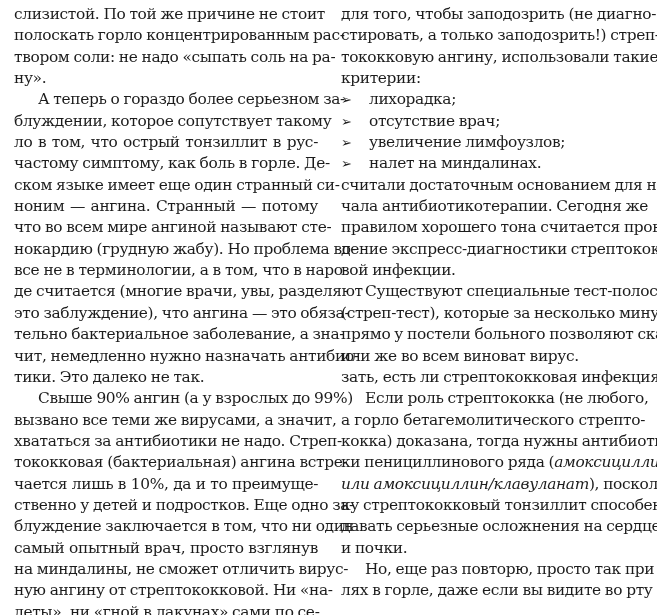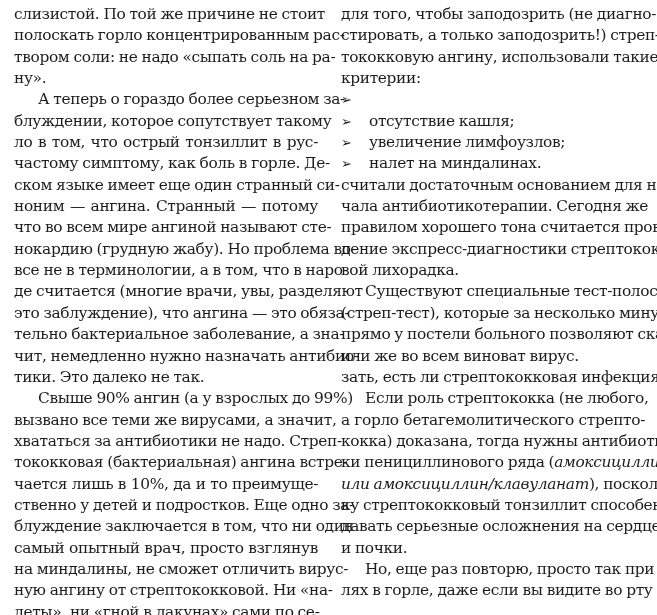--- a/index.html
+++ b/index.html
@@ -64,38 +64,39 @@
     <div class="line">ную ангину от стрептококковой. Ни «на-</div>
     <div class="line">леты», ни «гной в лакунах» сами по се-</div>
   </div>
 <div class="col" id="col-right">
     <div class="line">для того, чтобы заподозрить (не диагно-</div>
     <div class="line">стировать, а только заподозрить!) стреп-</div>
     <div class="line">тококковую ангину, использовали такие</div>
     <div class="line last">критерии:</div>
     <div class="line bullet">
       <span class="bullet-mark">➢</span>
+      <span>лихорадка;</span>
     </div>
     <div class="line bullet">
       <span class="bullet-mark">➢</span>
-      <span>отсутствие кашля;</span>
+      <span>отсутствие врач;</span>
     </div>
     <div class="line bullet">
       <span class="bullet-mark">➢</span>
       <span>увеличение лимфоузлов;</span>
     </div>
     <div class="line bullet">
       <span class="bullet-mark">➢</span>
       <span>налет на миндалинах.</span>
     </div>
     <div class="line">считали достаточным основанием для на-</div>
     <div class="line">чала антибиотикотерапии. Сегодня же</div>
     <div class="line">правилом хорошего тона считается прове-</div>
     <div class="line">дение экспресс-диагностики стрептококко-</div>
-    <div class="line last">вой лихорадка.</div>
+    <div class="line last">вой инфекции.</div>
     <div class="line indent">Существуют специальные тест-полоски</div>
     <div class="line">(стреп-тест), которые за несколько минут</div>
     <div class="line">прямо у постели больного позволяют ска-</div>
     <div class="line last">или же во всем виноват вирус.</div>
     <div class="line">зать, есть ли стрептококковая инфекция</div>
     <div class="line indent">Если роль стрептококка (не любого,</div>
     <div class="line">а горло бетагемолитического стрепто-</div>
     <div class="line">кокка) доказана, тогда нужны антибиоти-</div>
     <div class="line"><span>ки пенициллинового ряда (</span><span class="it">амоксициллин</span></div>
     <div class="line"><span class="it">или амоксициллин/клавуланат</span><span>), посколь-</span></div>

